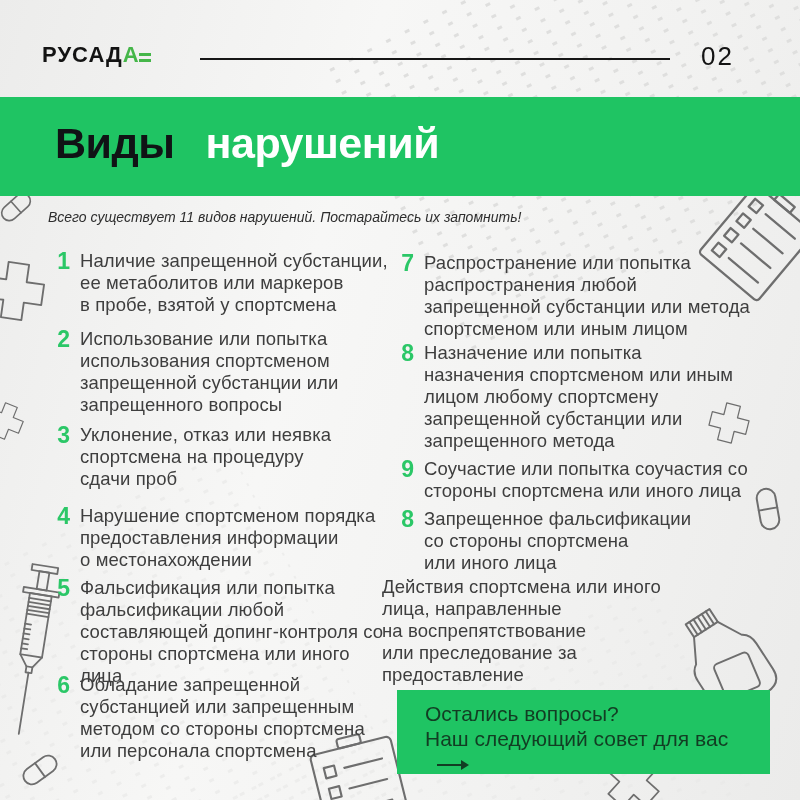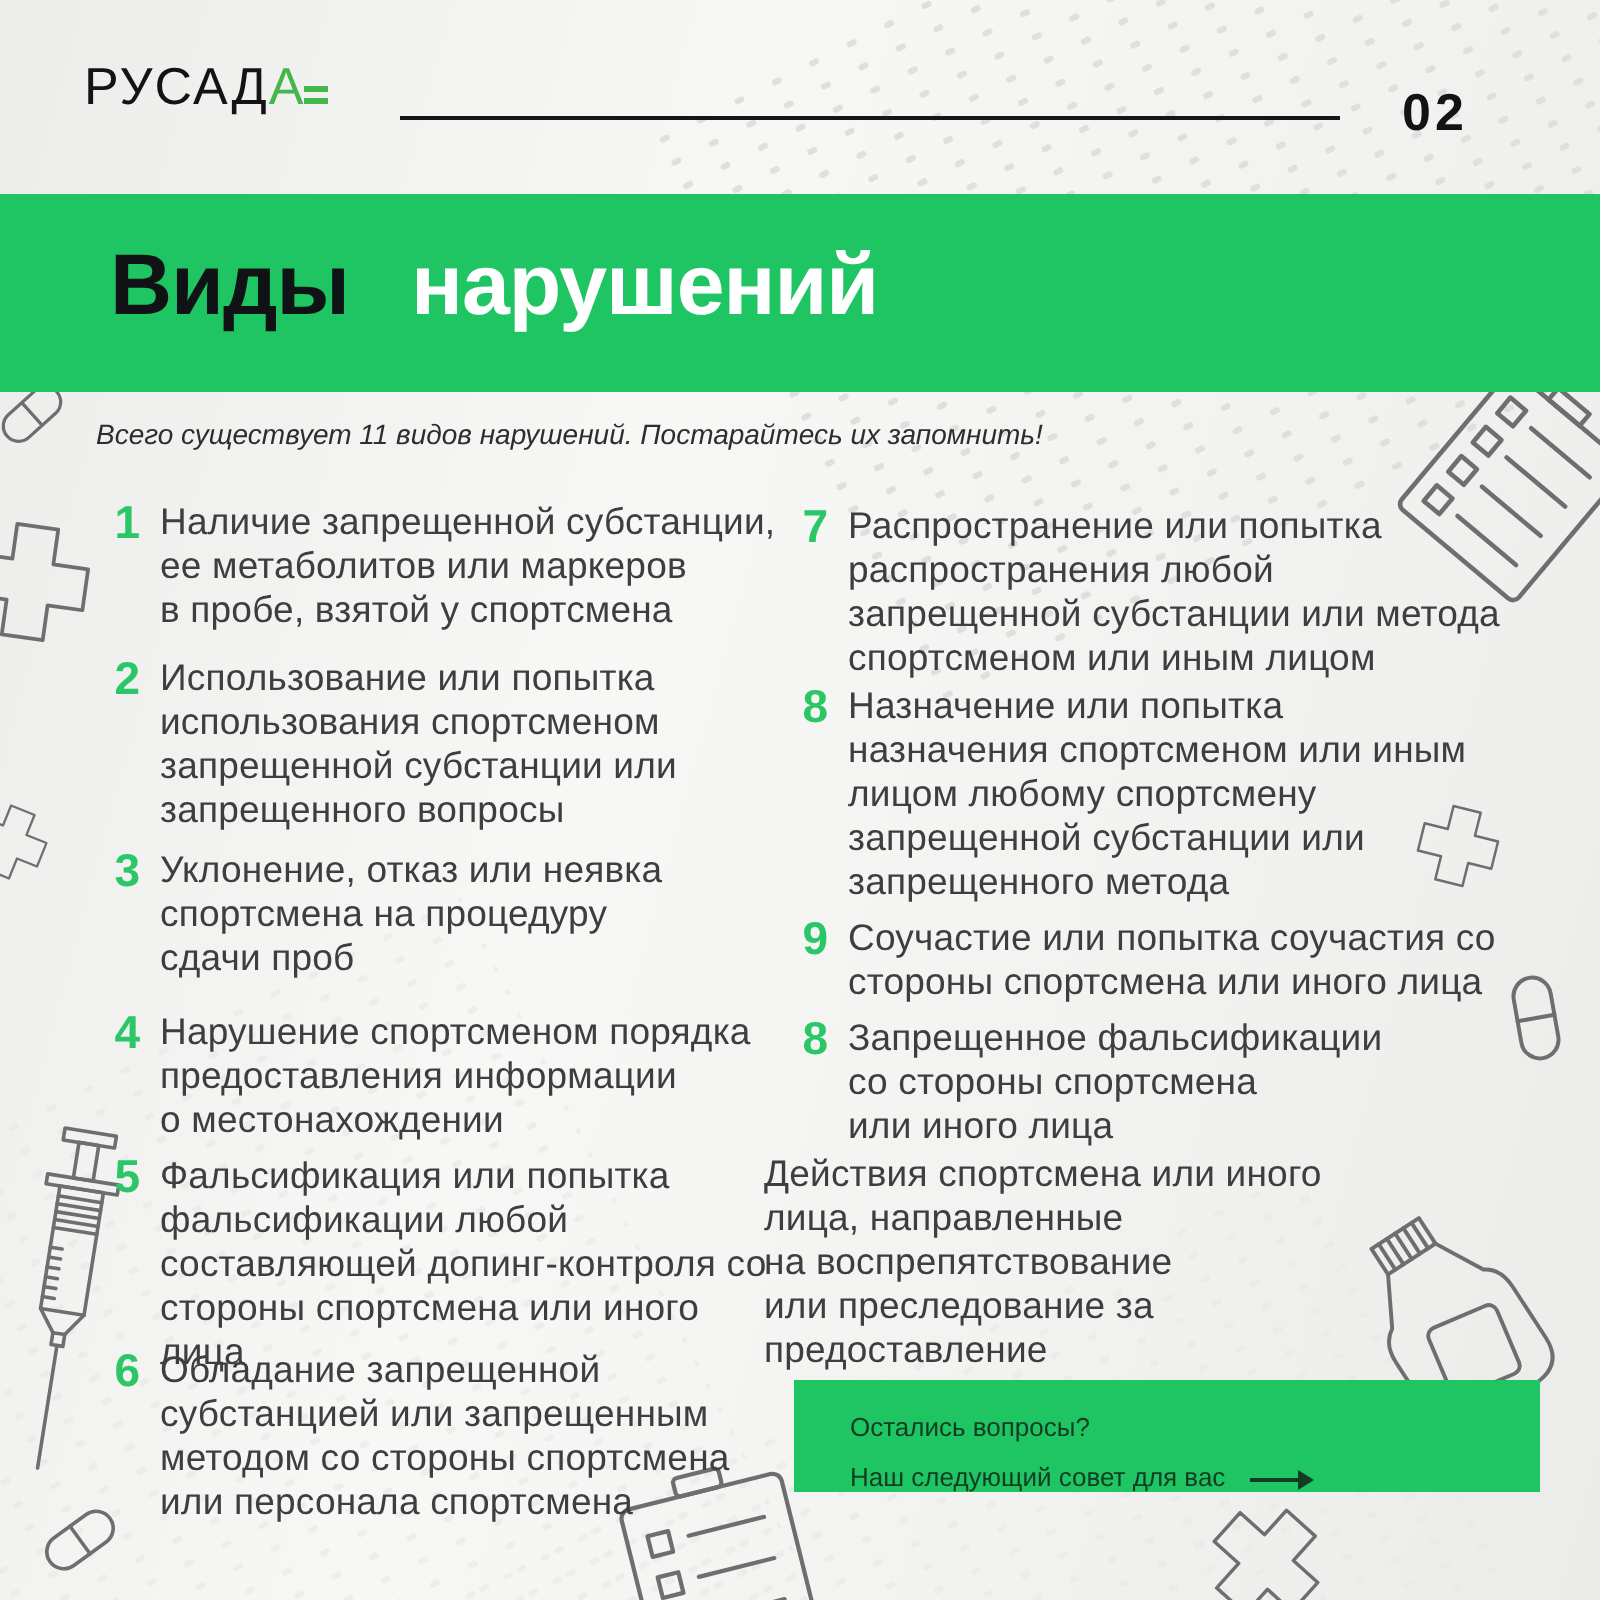--- a/index.html
+++ b/index.html
@@ -15,45 +15,45 @@
     background-image:radial-gradient(4px 2.5px at center,currentColor 66%,transparent 70%);
     background-size:21px 13px;}
   .dots-tr{left:360px;top:-95px;width:640px;height:330px;transform:rotate(-27deg);color:#dfdfde;}
   .dots-bl{left:-90px;top:520px;width:430px;height:390px;transform:rotate(-27deg);color:#e7e7e6;opacity:.6;}
   .dots-bc{left:150px;top:700px;width:580px;height:230px;transform:rotate(-27deg);color:#e7e7e6;opacity:.55;}
   
   .doodle{position:absolute;z-index:1;}
   .doodle svg{display:block;overflow:visible;}
   .doodle path,.doodle rect,.doodle line{fill:none;stroke:#6e6e6e;stroke-width:1.8;stroke-linejoin:round;stroke-linecap:round;}
   
-  .logo{position:absolute;left:42px;top:28px;z-index:2;font-size:26px;font-weight:normal;letter-spacing:1px;color:#131313;white-space:nowrap;}
+  .logo{position:absolute;left:42px;top:42px;z-index:2;font-size:22px;font-weight:bold;letter-spacing:1px;color:#131313;white-space:nowrap;}
   .logo .logo-a{color:var(--logo-green);}
   .logo .logo-bars{display:inline-block;width:12px;height:9px;margin-left:-1px;
     background:linear-gradient(var(--logo-green) 0 3px,transparent 3px 6px,var(--logo-green) 6px 9px);}
   .rule{position:absolute;left:200px;top:58px;width:470px;height:2px;background:#161616;z-index:2;}
-  .pageno{position:absolute;left:701px;top:41px;z-index:2;font-size:26px;font-weight:bold;letter-spacing:2px;color:#131313;}
+  .pageno{position:absolute;left:701px;top:41px;z-index:2;font-size:26px;font-weight:normal;letter-spacing:2px;color:#131313;}
   
   .band{position:absolute;left:0;top:97px;width:800px;height:99px;background:var(--green);z-index:2;}
   .band h1{margin:0;padding:25px 0 0 55px;font-size:43px;line-height:1;font-weight:bold;letter-spacing:-.5px;}
   .band .t-dark{color:var(--title-dark);margin-right:11px;}
   .band .t-light{color:var(--title-light);margin-left:20px;}
   
   .intro{position:absolute;left:48px;top:209px;width:700px;margin:0;z-index:2;
     font-size:14px;font-style:italic;color:#2d2d2d;}
   
   .item{position:absolute;display:flex;gap:10px;z-index:2;}
   .col-l{left:44px;width:352px;}
   .col-r{left:382px;width:392px;}
   .col-l .num{flex:0 0 26px;}
   .col-r .num{flex:0 0 32px;}
   .num{text-align:right;font-size:23px;line-height:22px;font-weight:bold;color:var(--number-green);}
   .txt{white-space:pre-line;font-size:18.5px;line-height:22px;letter-spacing:.1px;color:var(--body-text);}
   
-  .cta{position:absolute;left:397px;top:690px;width:373px;height:56px;background:var(--green);z-index:3;
-    color:var(--cta-text);font-size:13px;line-height:25px;padding:11px 16px 0 28px;box-sizing:border-box;cursor:pointer;}
+  .cta{position:absolute;left:397px;top:690px;width:373px;height:84px;background:var(--green);z-index:3;
+    color:var(--cta-text);font-size:21px;line-height:25px;padding:11px 16px 0 28px;box-sizing:border-box;cursor:pointer;}
   .arrow{display:inline-block;position:relative;width:30px;height:2px;background:var(--cta-text);
     margin-left:12px;vertical-align:middle;}
   .arrow::after{content:"";position:absolute;right:-2px;top:-4px;border:5px solid transparent;
     border-left:8px solid var(--cta-text);border-right:0;}
 </style>
 </head>
 <body>
 
 <div id="page">
 

